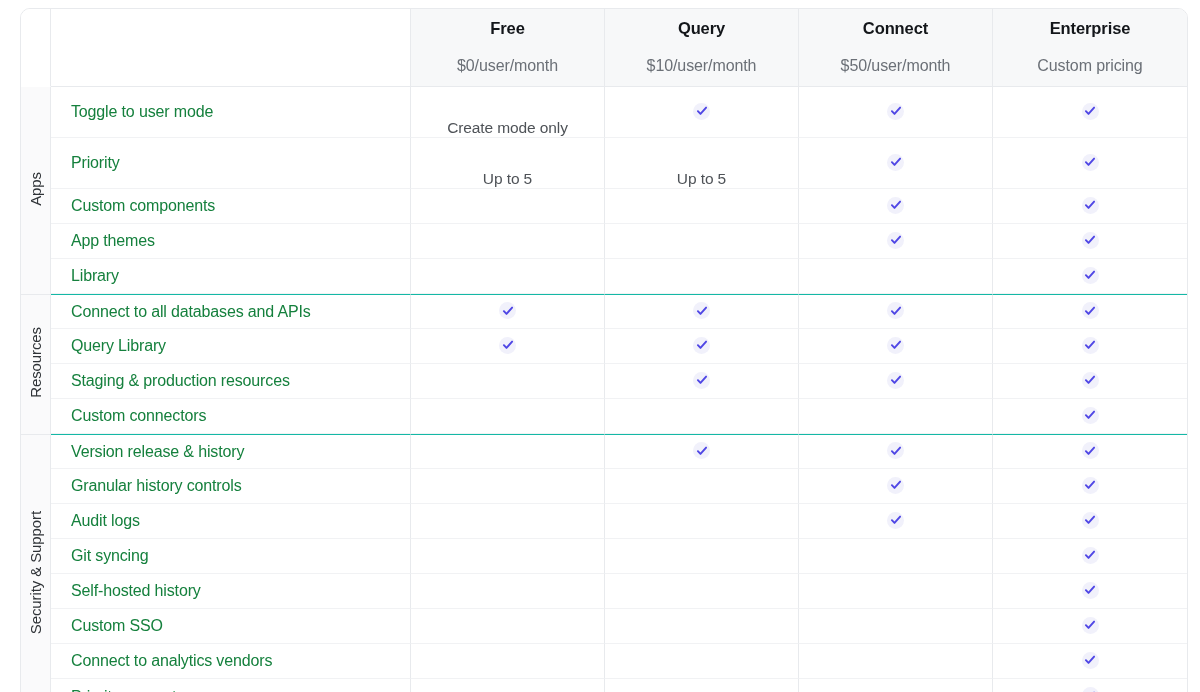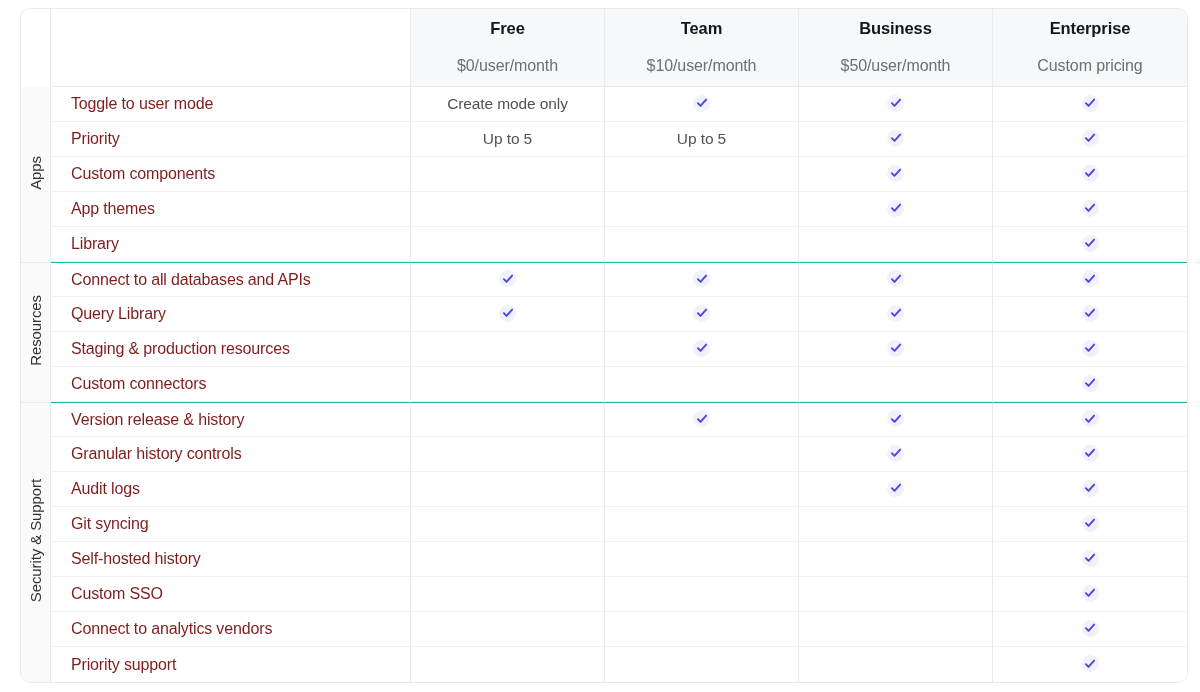--- a/index.html
+++ b/index.html
@@ -109,21 +109,21 @@
     color: #2f3337;
     letter-spacing: -0.1px;
     white-space: nowrap;
     line-height: 1;
   }
 
   td.feature-cell {
     border-right: 1px solid #e8eaed;
     padding-left: 20px;
     font-size: 16px;
-    color: #7f1d1d;
+    color: #15803d;
     letter-spacing: -0.15px;
     white-space: nowrap;
     overflow: hidden;
   }
 
   td.value-cell {
     border-right: 1px solid #e8eaed;
     text-align: center;
     font-size: 15.5px;
     color: #4e5257;
@@ -141,21 +141,21 @@
     display: inline-flex;
     align-items: center;
     justify-content: center;
     width: 17px;
     height: 17px;
     border-radius: 50%;
     background: #f1f1fb;
   }
   .check svg { display: block; }
 
-  .value-text { display: inline-block; }
+  .value-text { display: inline-block; margin-top: 32px; }
   .empty-mark { display: inline-block; width: 1px; height: 1px; }
 </style>
 </head>
 <body>
 
 <div class="page">
   <table class="pricing-table">
     <colgroup>
       <col class="col-cat">
       <col class="col-feature">
@@ -166,25 +166,25 @@
     </colgroup>
     <thead id="table-head">
         <tr>
           <th class="head-cat"></th>
           <th class="head-feature"></th>
           <th class="head-plan">
             <span class="plan-name">Free</span>
             <span class="plan-price">$0/user/month</span>
           </th>
           <th class="head-plan">
-            <span class="plan-name">Team</span>
+            <span class="plan-name">Query</span>
             <span class="plan-price">$10/user/month</span>
           </th>
           <th class="head-plan">
-            <span class="plan-name">Business</span>
+            <span class="plan-name">Connect</span>
             <span class="plan-price">$50/user/month</span>
           </th>
           <th class="head-plan">
             <span class="plan-name">Enterprise</span>
             <span class="plan-price">Custom pricing</span>
           </th>
         </tr>
       </thead>
     <tbody id="table-body">
         <tr>

